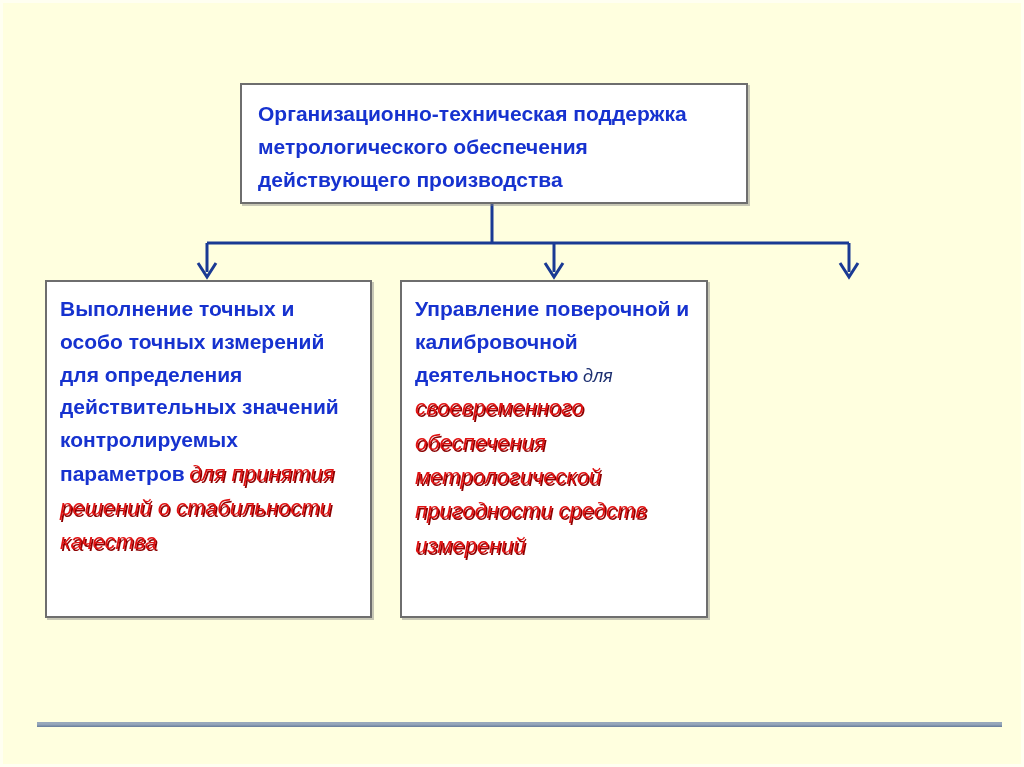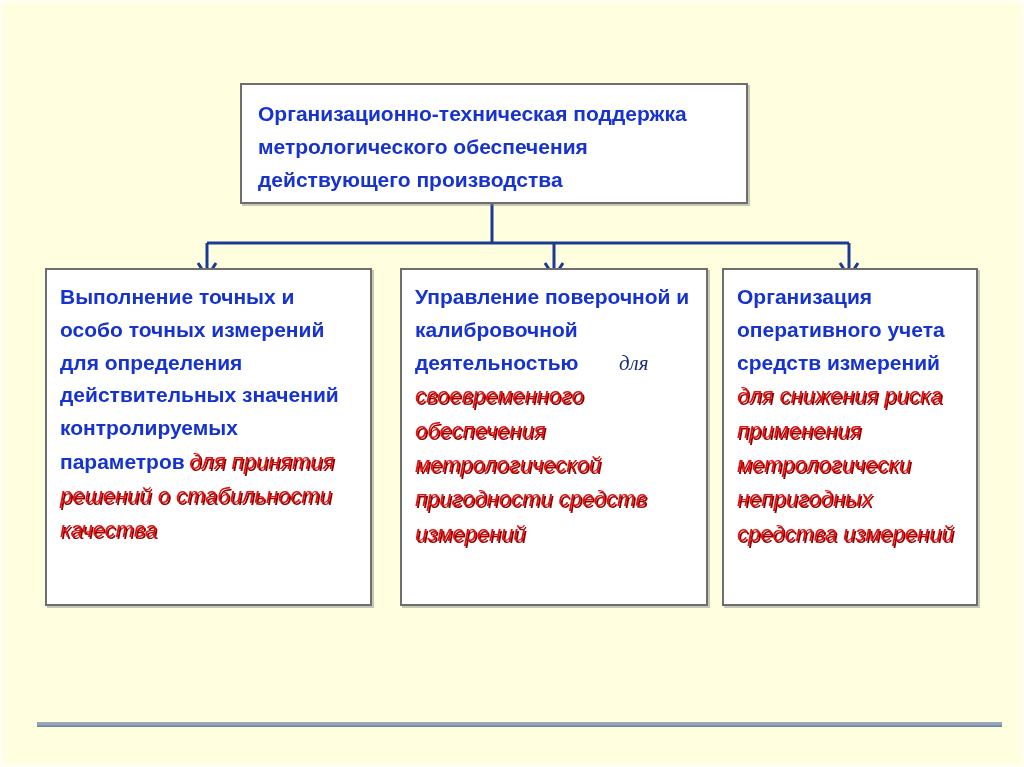--- a/index.html
+++ b/index.html
@@ -26,39 +26,38 @@
     border: 2px solid var(--box_border, #6e6e6e);
     box-shadow: 2px 2px 0 rgba(130,130,130,0.45);
   }
   .root-box {
     left: 240px; top: 83px; width: 508px; height: 121px;
     padding: 12px 16px;
     font-size: 21px; font-weight: bold;
     color: var(--blue, #1632cf);
     line-height: 1.58;
   }
-  .branch { top: 268px; height: 338px; padding: 11px 13px; line-height: 1.56; }
+  .branch { top: 280px; height: 338px; padding: 11px 13px; line-height: 1.56; }
   .branch-0 { left: 45px;  width: 327px; }
   .branch-1 { left: 400px; width: 308px; }
   .branch-2 { left: 722px; width: 256px; }
   .blue-text {
     color: var(--blue, #1632cf);
     font-weight: bold; font-size: 21px;
   }
   .red-text {
     color: var(--red, #e01212);
     font-weight: normal; font-style: italic; font-size: 22px;
     text-shadow: 1.5px 1.5px 0 var(--red_shadow, #8c0000);
   }
   .serif-connector {
-    font-family: Liberation Serif, serif;
+    font-family: Liberation Sans, sans-serif;
     font-style: italic; font-weight: normal;
-    font-size: 21px;
+    font-size: 18px;
     color: var(--serif_navy, #1d2f70);
-    margin-left: 36px;
   }
   .bottom-divider {
     position: absolute;
     left: 37px; top: 722px; width: 965px; height: 5px;
     background: linear-gradient(
       var(--divider_top, #97a8bb) 0%,
       var(--divider_top, #97a8bb) 45%,
       var(--divider_bottom, #667b9b) 100%);
   }
 </style>
@@ -88,20 +87,16 @@
     <span class="blue-text">Выполнение точных и особо точных измерений для определения действительных значений контролируемых параметров</span>
     <span class="red-text">для принятия решений о стабильности качества</span>
   </div>
 
   <div class="box branch branch-1">
     <span class="blue-text">Управление поверочной и калибровочной деятельностью</span>
     <span class="serif-connector">для</span>
     <span class="red-text">своевременного обеспечения метрологической пригодности средств измерений</span>
   </div>
 
-  <div class="box branch branch-2">
-    <span class="blue-text">Организация оперативного учета средств измерений</span>
-    <span class="red-text">для снижения риска применения метрологически непригодных средства измерений</span>
-  </div>
 
   <div class="bottom-divider"></div>
 
 </div>
 
 </body></html>

